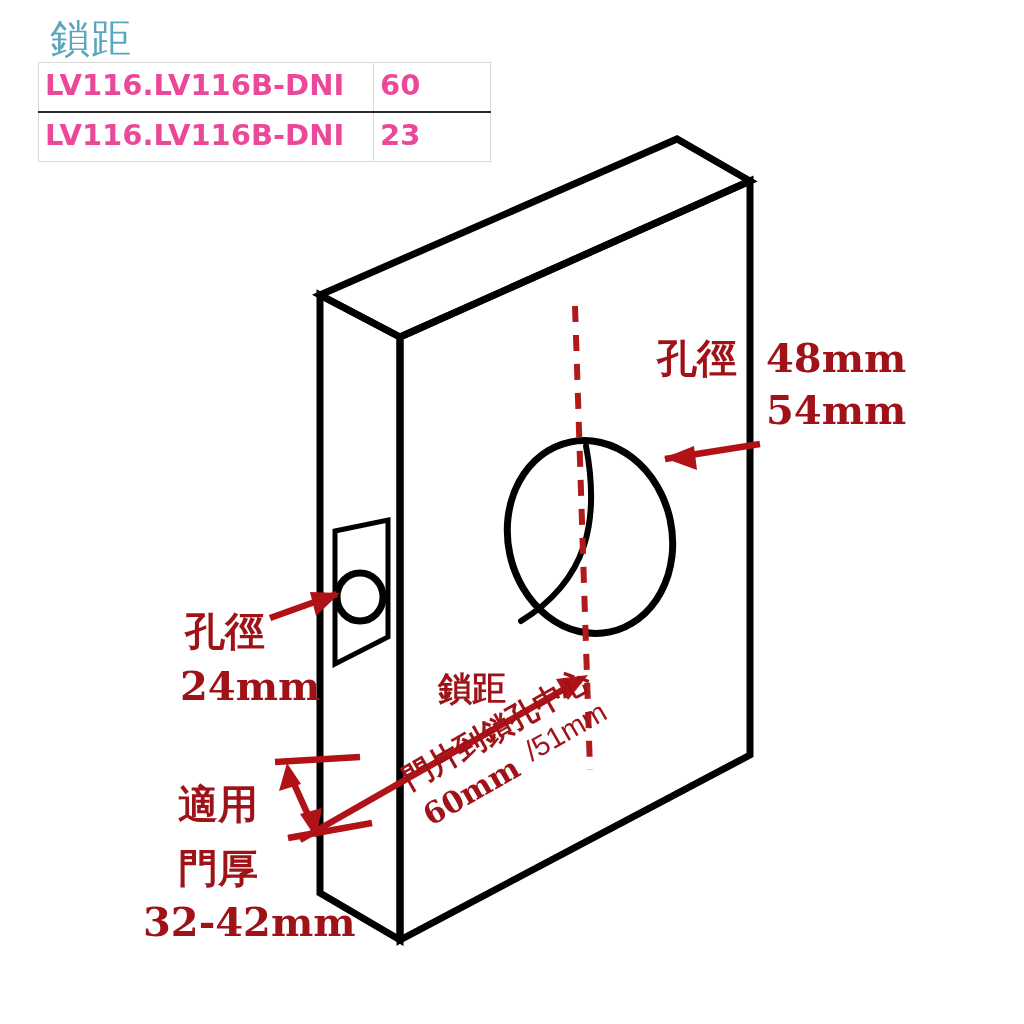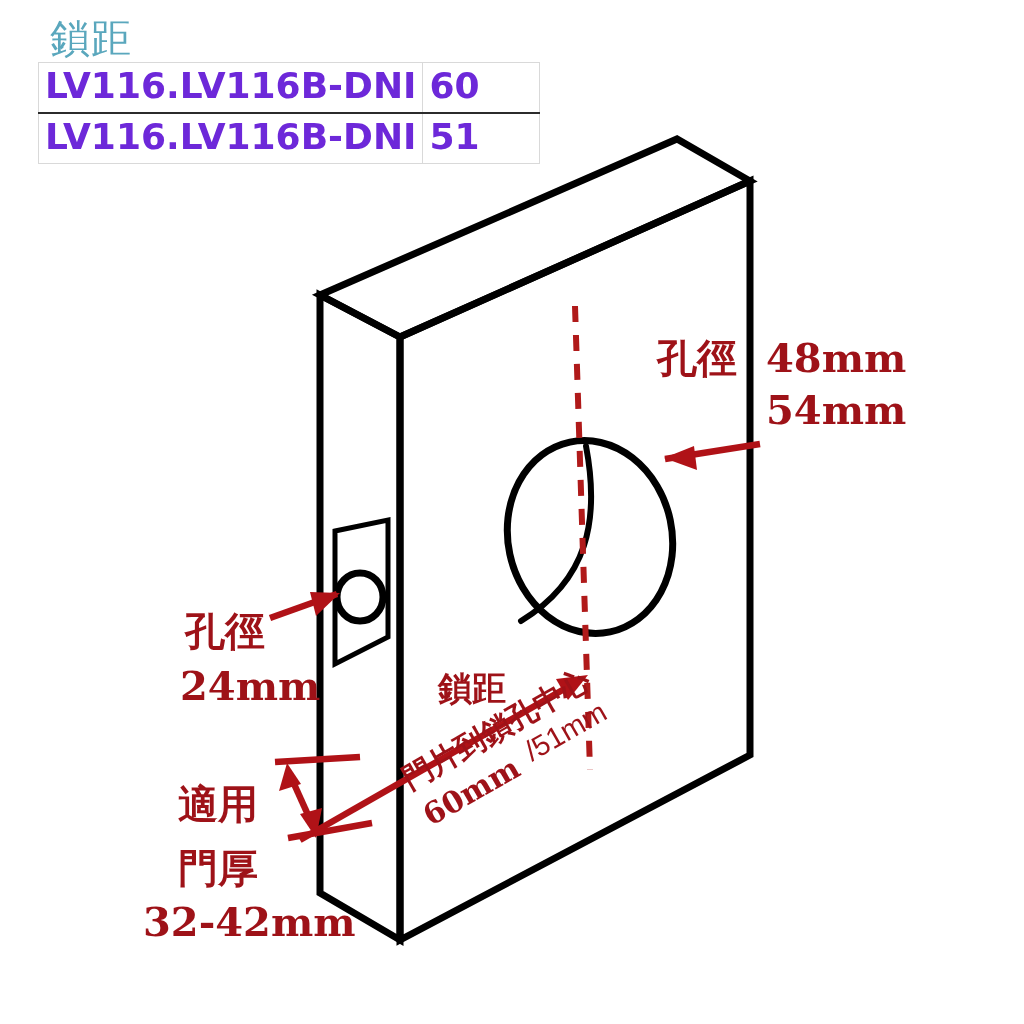--- a/index.html
+++ b/index.html
@@ -25,23 +25,23 @@
     white-space:nowrap;
   }
   table.spec{
     border-collapse:collapse;
     table-layout:fixed;
     background:#fff;
   }
   table.spec td{
     border:1px solid #d9d9d9;
     padding:2px 6px 6px 6px;
-    color:#6d28d9;
+    color:#ec4899;
     font-weight:bold;
-    font-size:36px;
+    font-size:29px;
     font-family:"DejaVu Sans",sans-serif;
     white-space:nowrap;
     height:40px;
     vertical-align:middle;
   }
   table.spec td.model{width:322px;}
   table.spec td.val{width:104px;}
   table.spec tr.r1 td{border-bottom:2px solid #2b2b2b;}
   table.spec tr.r1 td.val{border-left:1px solid #7a7a7a;}
   table.spec tr.r2 td.val{border-left:1px solid #7a7a7a;}
@@ -79,21 +79,21 @@
   <div class="legend-wrap">
     <div class="legend-title">鎖距</div>
     <table class="spec">
       <tbody>
           <tr class="r1">
         <td class="model">LV116.LV116B-DNI</td>
         <td class="val">60</td>
       </tr>
       <tr class="r2">
         <td class="model">LV116.LV116B-DNI</td>
-        <td class="val">51</td>
+        <td class="val">23</td>
       </tr>
     </tbody>
       </table>
   </div>
 
   <svg width="1024" height="1024" viewBox="0 0 1024 1024">
 
     <g>
 
       <path class="edge" d="M320,295 L677,139 L750,181 L400,337 Z"></path>

